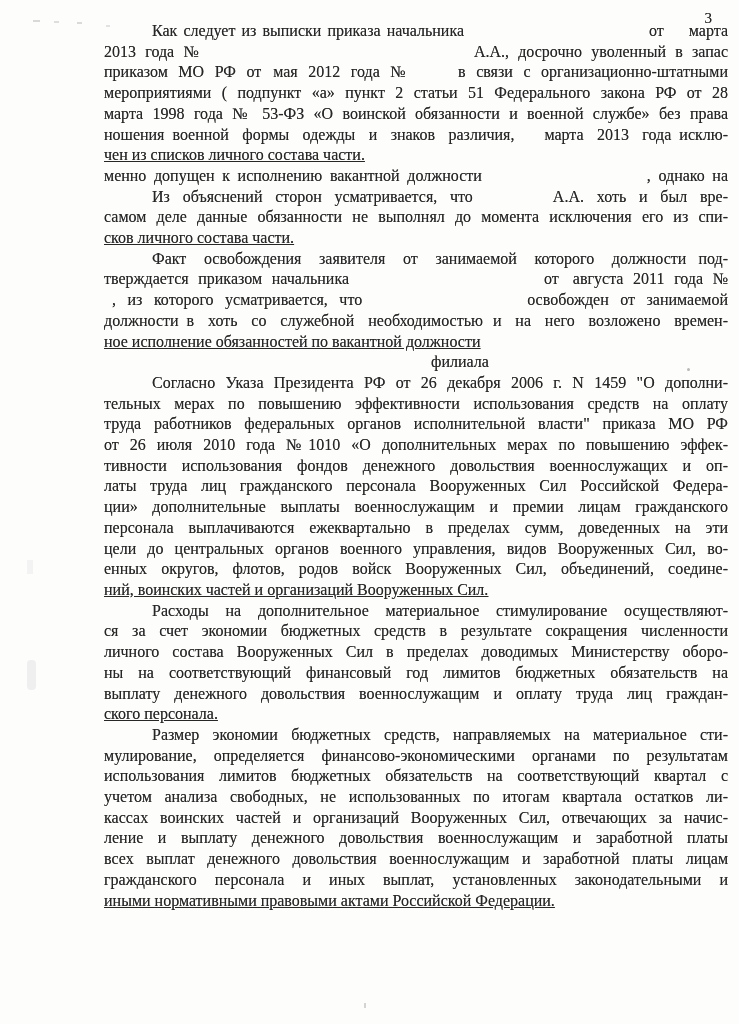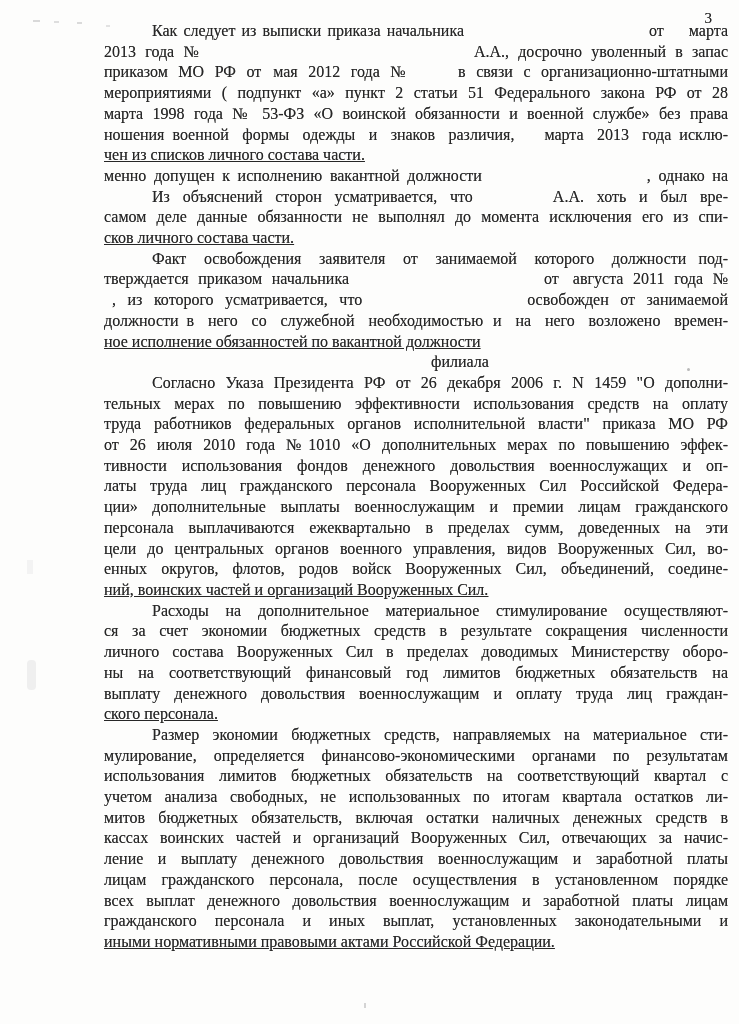--- a/index.html
+++ b/index.html
@@ -83,21 +83,21 @@
       <div>
         <div class="line"><span>менно допущен к исполнению вакантной должности</span><span class="blank" style="width: 165px;"></span><span>, однако на</span></div>
         <div class="line"><span class="blank" style="width: 48px;"></span><span>Из объяснений сторон усматривается, что</span><span class="blank" style="width: 80px;"></span><span>А.А. хоть и был вре-</span></div>
         <div class="line"><span>самом деле данные обязанности не выполнял до момента исключения его из спи-</span></div>
         <div class="line last"><span>сков личного состава части.</span></div>
       </div>
       <div>
         <div class="line"><span class="blank" style="width: 48px;"></span><span>Факт освобождения заявителя от занимаемой которого должности</span><span class="blank" style="width: 12px;"></span><span>под-</span></div>
         <div class="line"><span>тверждается приказом начальника</span><span class="blank" style="width: 195px;"></span><span>от</span><span class="blank" style="width: 14px;"></span><span>августа 2011 года №</span></div>
         <div class="line"><span class="blank" style="width: 8px;"></span><span>, из которого усматривается, что</span><span class="blank" style="width: 165px;"></span><span>освобожден от занимаемой</span></div>
-        <div class="line"><span>должности</span><span class="blank" style="width: 8px;"></span><span>в него со служебной необходимостью</span><span class="blank" style="width: 10px;"></span><span>и на него возложено времен-</span></div>
+        <div class="line"><span>должности</span><span class="blank" style="width: 8px;"></span><span>в хоть со служебной необходимостью</span><span class="blank" style="width: 10px;"></span><span>и на него возложено времен-</span></div>
         <div class="line last"><span>ное исполнение обязанностей по вакантной должности</span></div>
         <div class="line center"><span>филиала</span></div>
       </div>
       <div>
         <div class="line"><span class="blank" style="width: 48px;"></span><span>Согласно Указа Президента РФ от 26 декабря 2006 г. N 1459 "О дополни-</span></div>
         <div class="line"><span>тельных мерах по повышению эффективности использования средств на оплату</span></div>
         <div class="line"><span>труда работников федеральных органов исполнительной власти" приказа МО РФ</span></div>
         <div class="line"><span>от 26 июля 2010 года №1010 «О дополнительных мерах по повышению эффек-</span></div>
         <div class="line"><span>тивности использования фондов денежного довольствия военнослужащих и оп-</span></div>
         <div class="line"><span>латы труда лиц гражданского персонала Вооруженных Сил Российской Федера-</span></div>
@@ -113,24 +113,22 @@
         <div class="line"><span>личного состава Вооруженных Сил в пределах доводимых Министерству оборо-</span></div>
         <div class="line"><span>ны на соответствующий финансовый год лимитов бюджетных обязательств на</span></div>
         <div class="line"><span>выплату денежного довольствия военнослужащим и оплату труда лиц граждан-</span></div>
         <div class="line last"><span>ского персонала.</span></div>
       </div>
       <div>
         <div class="line"><span class="blank" style="width: 48px;"></span><span>Размер экономии бюджетных средств, направляемых на материальное сти-</span></div>
         <div class="line"><span>мулирование, определяется финансово-экономическими органами по результатам</span></div>
         <div class="line"><span>использования лимитов бюджетных обязательств на соответствующий квартал с</span></div>
         <div class="line"><span>учетом анализа свободных, не использованных по итогам квартала остатков ли-</span></div>
-        <div class="line"><span>митов бюджетных обязательств, включая остатки наличных денежных средств в</span></div>
         <div class="line"><span>кассах воинских частей и организаций Вооруженных Сил, отвечающих за начис-</span></div>
         <div class="line"><span>ление и выплату денежного довольствия военнослужащим и заработной платы</span></div>
-        <div class="line"><span>лицам гражданского персонала, после осуществления в установленном порядке</span></div>
         <div class="line"><span>всех выплат денежного довольствия военнослужащим и заработной платы лицам</span></div>
         <div class="line"><span>гражданского персонала и иных выплат, установленных законодательными и</span></div>
         <div class="line last"><span>иными нормативными правовыми актами Российской Федерации.</span></div>
       </div>
     </div>
 
   <span class="artifact a1"></span>
   <span class="artifact a2"></span>
   <span class="artifact a3"></span>
   <span class="artifact a4"></span>

